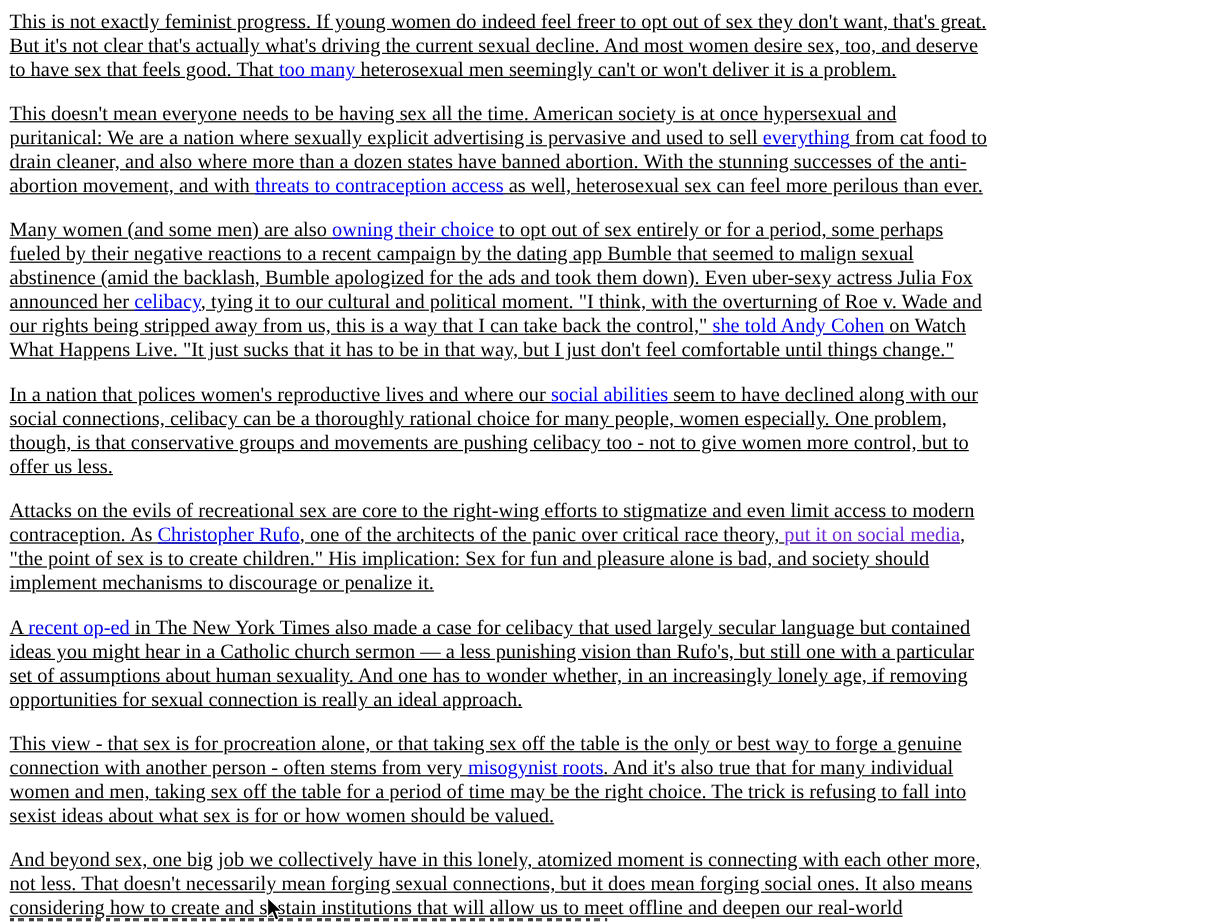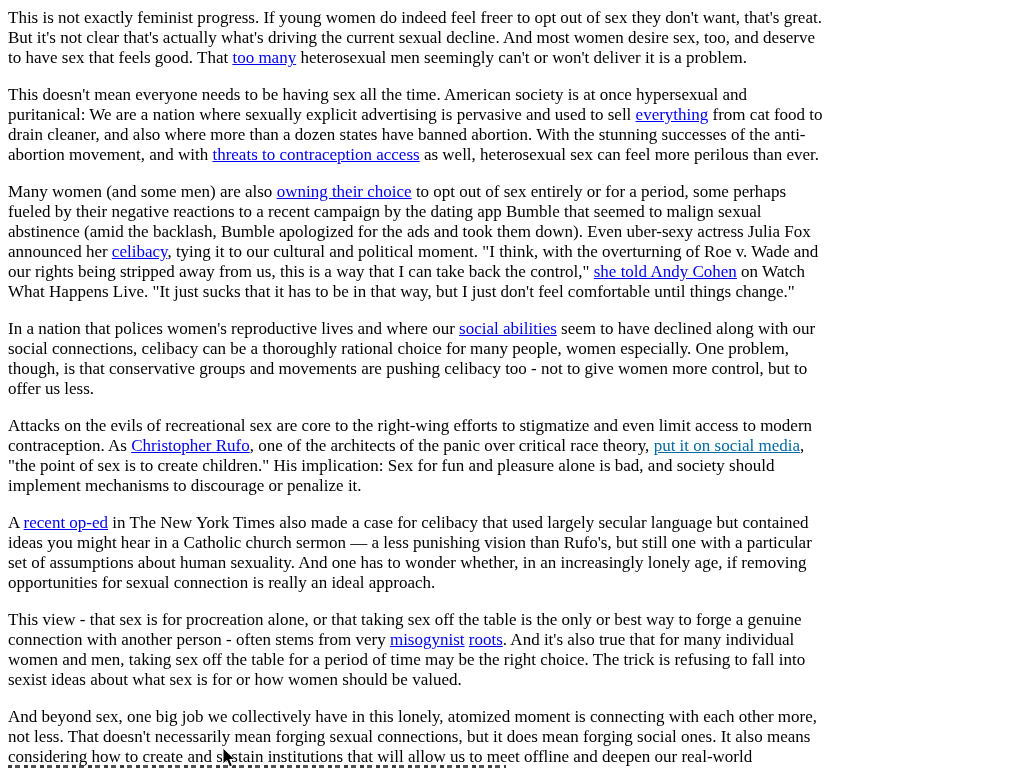--- a/index.html
+++ b/index.html
@@ -12,37 +12,38 @@
   }
   #viewport {
     position: relative;
     width: 836px;
     height: 768px;
     overflow: hidden;
     font-family: "Liberation Serif", "DejaVu Serif", serif;
     font-size: 17px;
     line-height: 20px;
     color: #000000;
+    text-decoration: underline;
   }
   #article {
     margin: 8px;
   }
   #article p {
     margin: 17px 0;
   }
   #article p:first-child {
     margin-top: 0;
   }
   a.inline-link {
     color: #0000EE;
     text-decoration: underline;
     cursor: pointer;
   }
   a.inline-link.visited {
-    color: #0369a1;
+    color: #6d28d9;
   }
   
   #clipped-line {
     position: absolute;
     left: 8px;
     top: 765px;
     width: 498px;
     height: 3px;
     background: repeating-linear-gradient(90deg,
       #1a1a1a 0px, #1a1a1a 4px,

